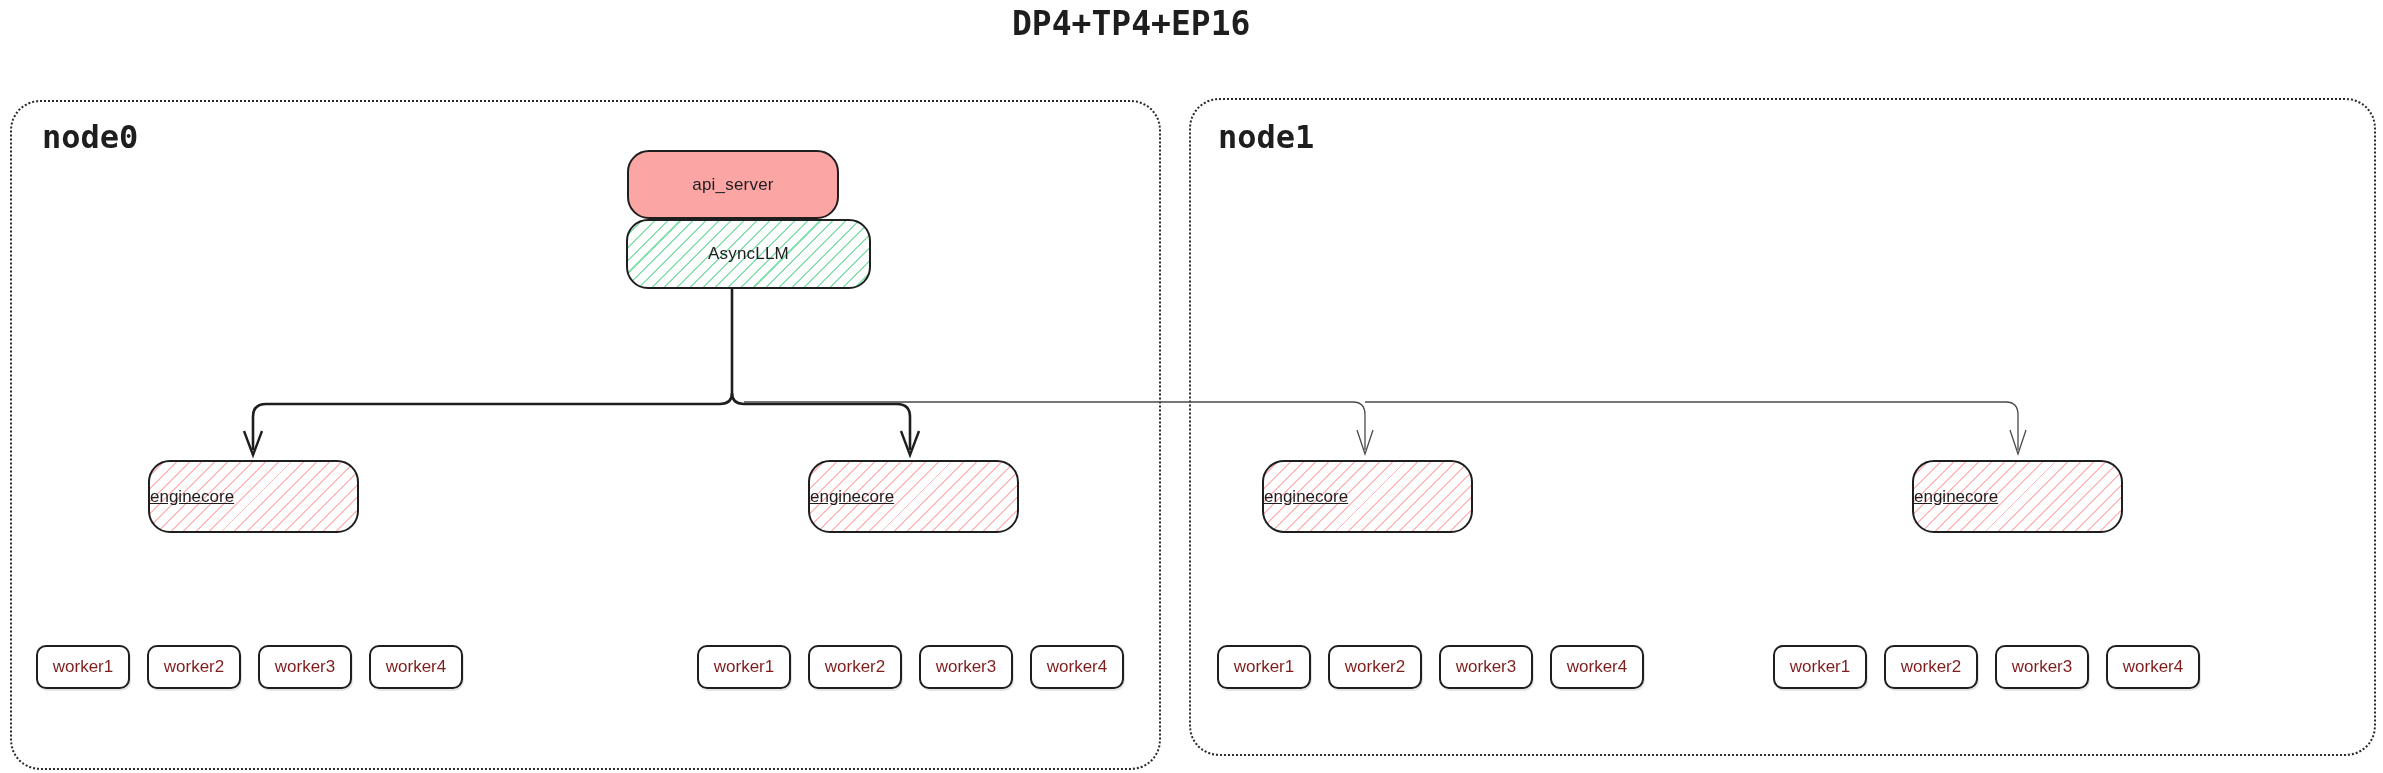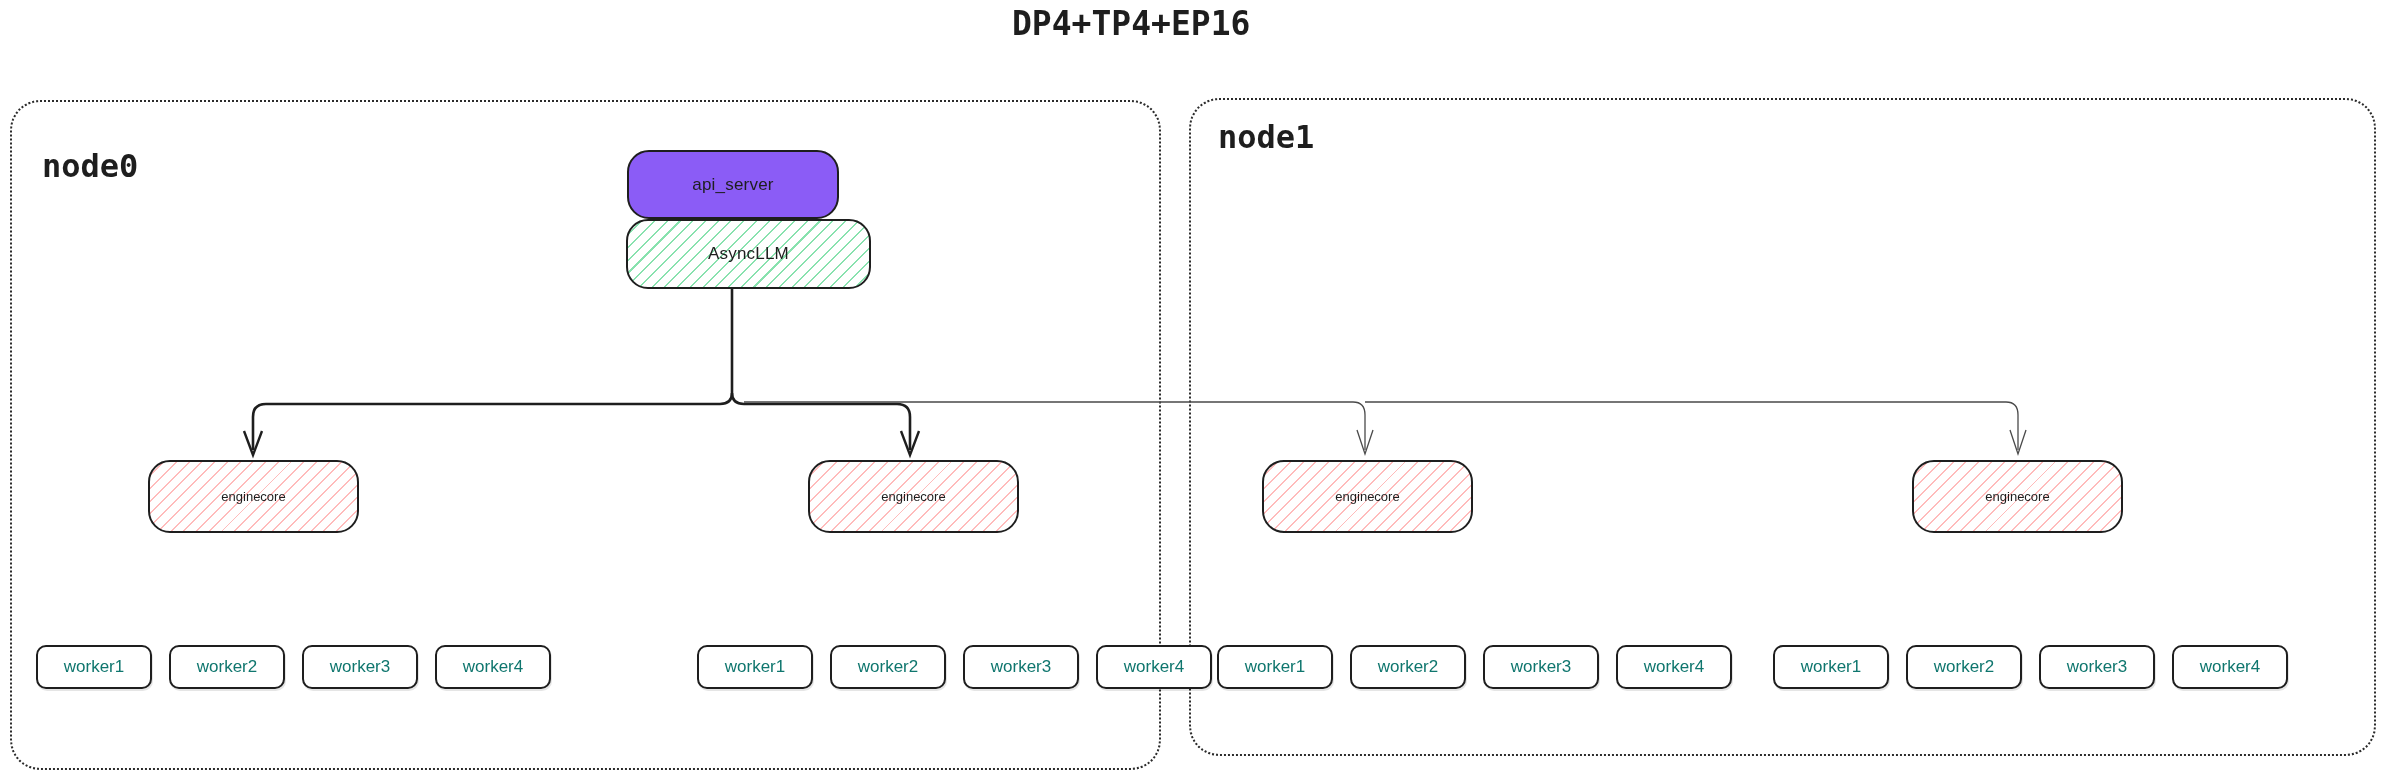--- a/index.html
+++ b/index.html
@@ -35,28 +35,28 @@
   #node0-box { left: 10px;   top: 100px; width: 1147px; height: 666px; }
   #node1-box { left: 1189px; top: 98px;  width: 1183px; height: 654px; }
   .node-label {
     position: absolute;
     font-family: "DejaVu Sans Mono", monospace;
     font-weight: 700;
     font-size: 32px;
     color: #1e1e1e;
     white-space: nowrap;
   }
-  #node0-label { left: 42px;   top: 118px; margin-top: 29px; }
+  #node0-label { left: 42px;   top: 118px; }
   #node1-label { left: 1218px; top: 118px; }
 
   .round-box {
     position: absolute;
     border: 2.5px solid #1e1e1e;
     border-radius: 22px;
-    background: #8b5cf6;
+    background: #fca5a5;
     display: flex;
     align-items: center;
     justify-content: center;
     font-size: 17px;
     color: #1e1e1e;
     letter-spacing: 0.2px;
     box-sizing: border-box;
   }
   #api-server-box { left: 627px; top: 150px; width: 212px; height: 69px; }
   #asyncllm-box   { left: 626px; top: 219px; width: 245px; height: 70px;
@@ -71,52 +71,52 @@
     width: 211px;
     height: 73px;
     border: 2.5px solid #1e1e1e;
     border-radius: 22px;
     background-color: #ffffff;
     background-image: repeating-linear-gradient(135deg,
       rgba(255,170,170,0.8) 0px, rgba(255,170,170,0.8) 1.4px,
       transparent 1.4px, transparent 9px);
     display: flex;
     align-items: center;
-    justify-content: center;
-    font-size: 13px;
+    font-size: 17px;
     color: #1e1e1e;
     box-sizing: border-box;
+    text-decoration: underline;
   }
   #enginecore-0 { left: 148px;  }
   #enginecore-1 { left: 808px;  }
   #enginecore-2 { left: 1262px; }
   #enginecore-3 { left: 1912px; }
 
   .worker-row {
     position: absolute;
     top: 645px;
     display: flex;
     gap: 17px;
   }
   #worker-row-0 { left: 36px;   }
   #worker-row-1 { left: 697px;  }
   #worker-row-2 { left: 1217px; }
   #worker-row-3 { left: 1773px; }
   .worker {
-    width: 116px;
+    width: 94px;
     height: 44px;
     border: 2.5px solid #1e1e1e;
     border-radius: 10px;
     background: #ffffff;
     box-shadow: 1px 2px 0 rgba(0,0,0,0.10);
     display: flex;
     align-items: center;
     justify-content: center;
     font-size: 17px;
-    color: #0f766e;
+    color: #7f1d1d;
     box-sizing: border-box;
     white-space: nowrap;
     text-align: right;
   }
   #edges {
     position: absolute;
     left: 0; top: 0;
     width: 2383px;
     height: 773px;
     pointer-events: none;

